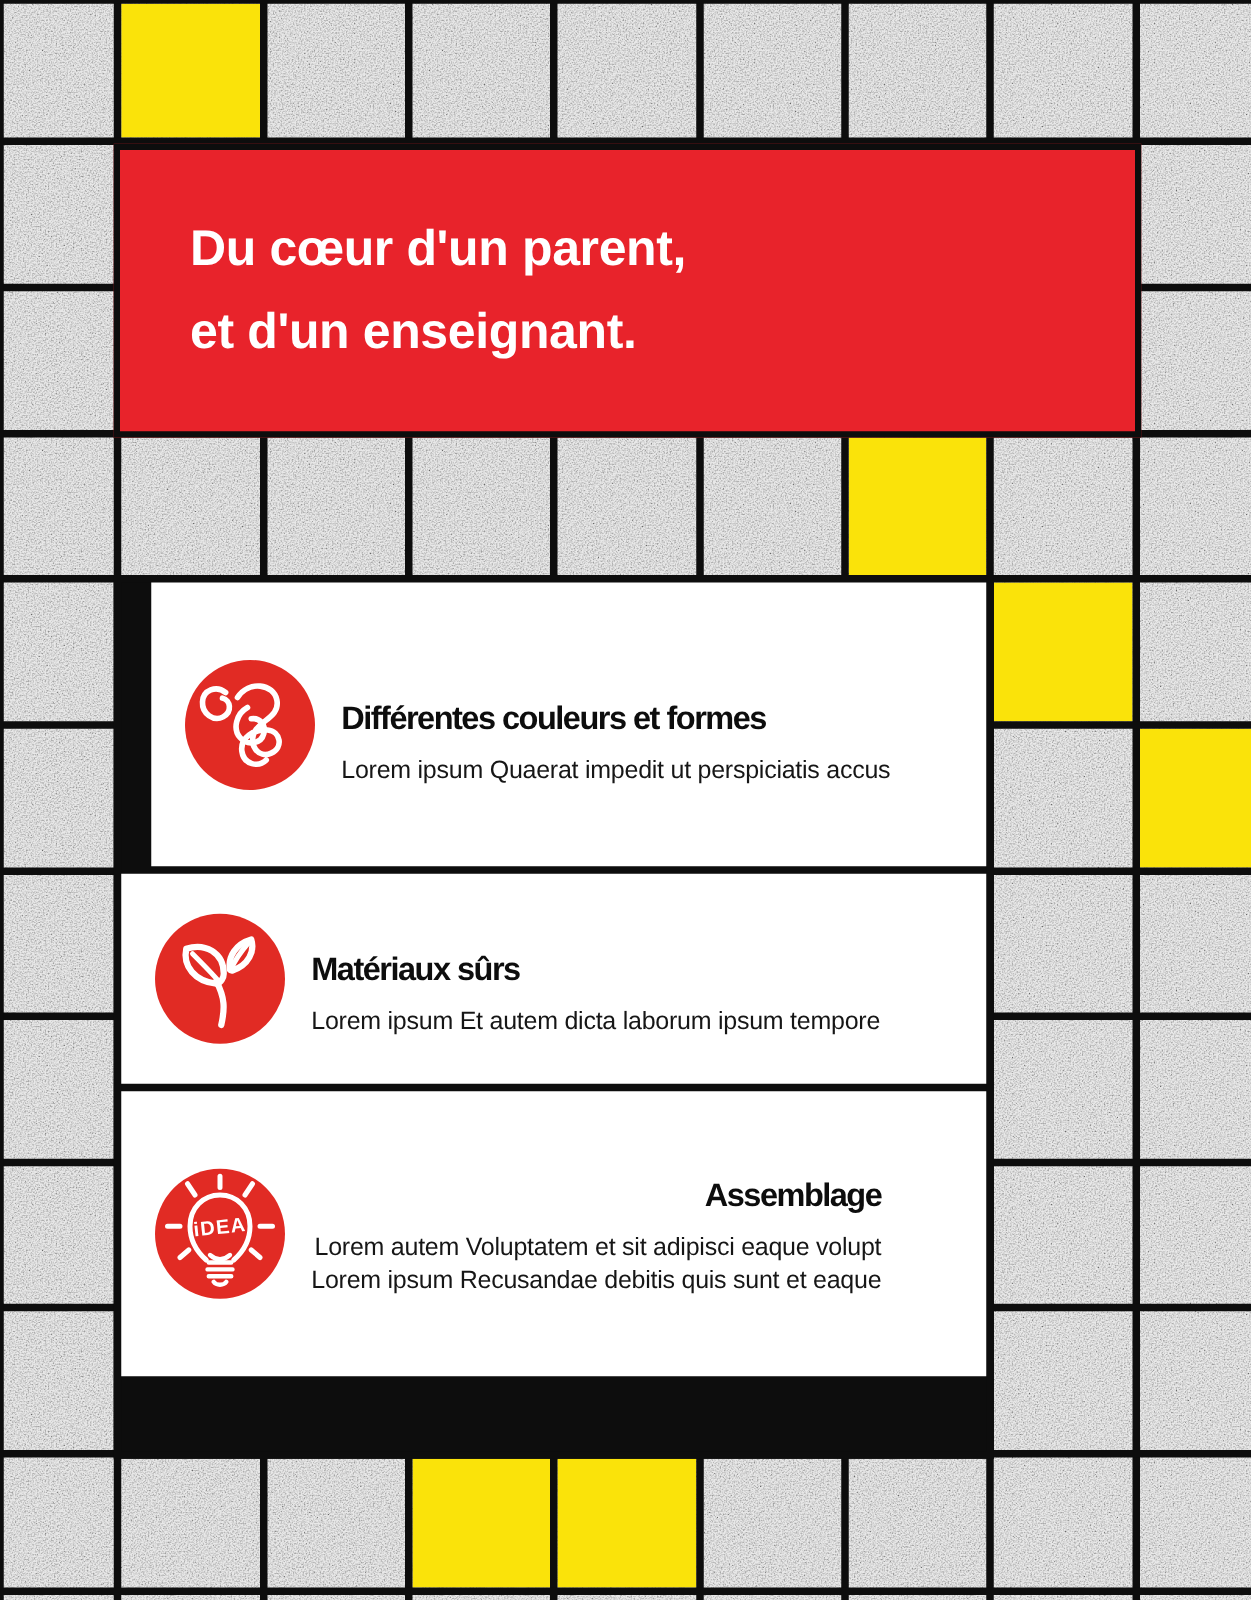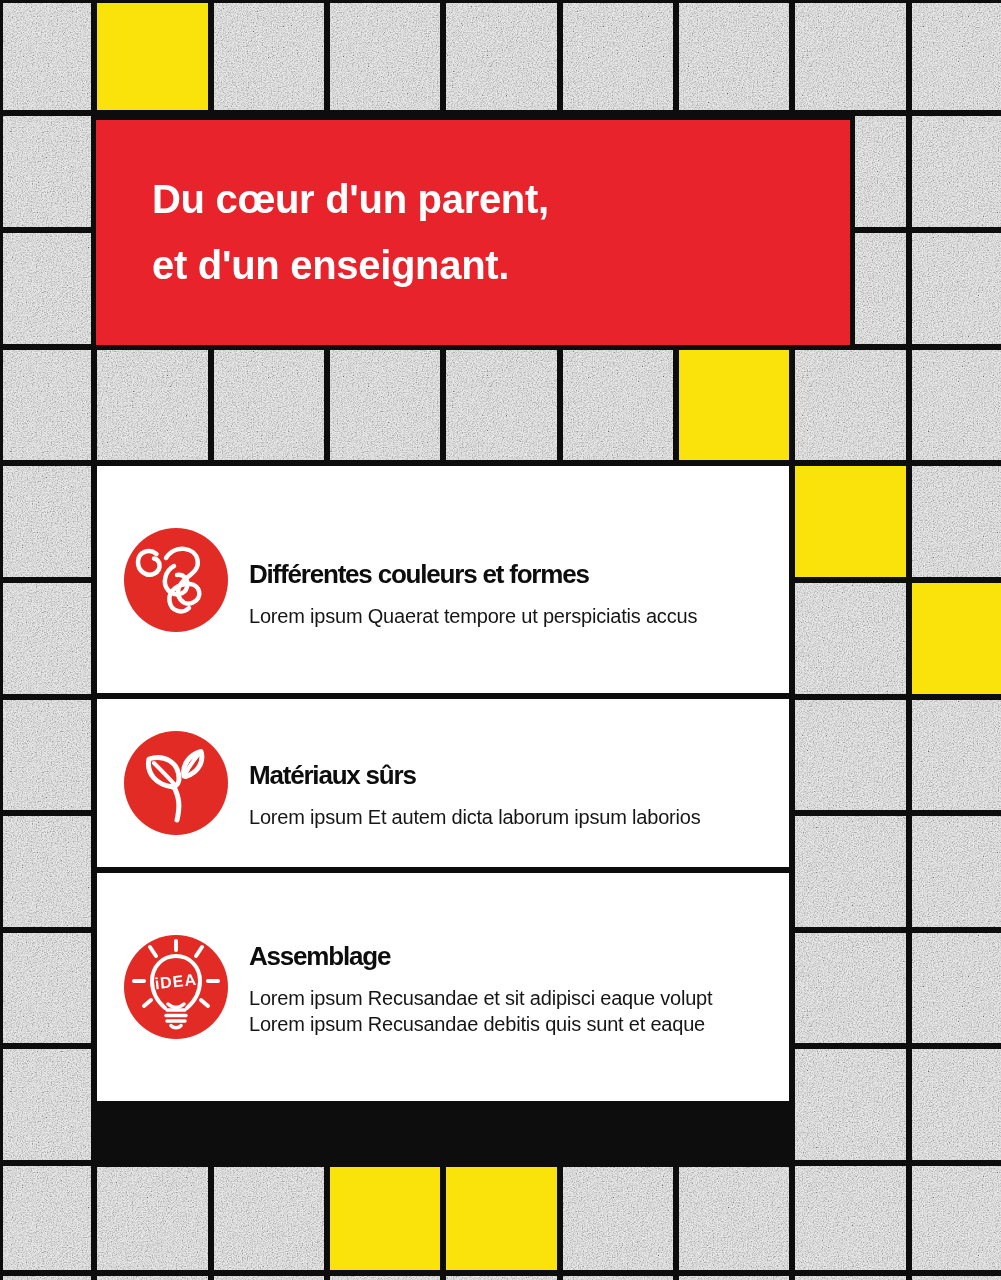--- a/index.html
+++ b/index.html
@@ -21,21 +21,21 @@
   }
   .noise{position:absolute;left:0;top:0;z-index:0;display:block;}
   .tile-layer,.line-layer{position:absolute;left:0;top:0;width:100%;height:100%;}
   .tile-layer{z-index:1;}
   .line-layer{z-index:2;}
   .ytile{position:absolute;background:var(--yellow);}
   .gline{position:absolute;background:var(--black);}
 
   .banner{
     position:absolute;z-index:3;
-    left:91px;top:115px;width:764px;height:235px;
+    left:91px;top:115px;width:822px;height:235px;
     background:var(--red);
     border:5px solid var(--black);
     box-sizing:border-box;
     padding:46px 24px 12px 56px;
   }
   .banner-line{
     color:var(--white);
     font-size:40px;line-height:66px;font-weight:bold;
     letter-spacing:-0.3px;white-space:nowrap;
   }
@@ -46,29 +46,29 @@
     box-sizing:border-box;
     background:var(--black);
     border:6px solid var(--black);
     display:flex;flex-direction:column;gap:6px;
   }
   .card{
     background:var(--white);
     display:flex;align-items:center;
     padding-left:26px;box-sizing:border-box;
   }
-  .card:nth-child(1){height:227px;}
+  .card:nth-child(1){height:227px;margin-left:24px;}
   .card:nth-child(2){height:168px;}
   .card:nth-child(3){height:228px;}
   .icon-wrap{width:106px;height:106px;flex:0 0 106px;}
   .icon-wrap svg{display:block;width:106px;height:106px;}
   .card-text{margin-left:20px;}
   .card:nth-child(1) .card-text{transform:translateY(14px);}
   .card:nth-child(2) .card-text{transform:translateY(12px);}
-  .card:nth-child(3) .card-text{transform:translateY(2px);}
+  .card:nth-child(3) .card-text{transform:translateY(2px);text-align:right;}
   .card-title{
     margin:0;color:var(--black);
     font-size:26px;font-weight:bold;letter-spacing:-1.2px;
     white-space:nowrap;
   }
   .card-body{margin-top:13px;}
   .body-line{
     color:var(--body-ink);
     font-size:20px;line-height:26px;letter-spacing:-0.2px;
     white-space:nowrap;
@@ -139,58 +139,58 @@
         <svg viewBox="0 0 106 106">
           <circle cx="53" cy="53" r="52" fill="#e12b24"></circle>
           <path class="icon-stroke" stroke-width="4.5" d="M33.5,27 C26,21 15.5,25 15,34.5 C14.5,44 24,50.5 31.5,46.5 C39,42.5 37.5,33 31,31.5"></path>
           <path class="icon-stroke" stroke-width="4.5" d="M43,31 C52,17 72,20 74.5,33 C77,46 62,49 57,58 C51,69 60,80 70,75.5 C80,71 77.5,58 67,57 C56.5,56 45,63 46.5,74 C48,85 60,87 66,81"></path>
           <path class="icon-stroke" stroke-width="4.5" d="M51,39 C42,44 39,56 45,63 C51,70 62,68 64,60 C66,52 60,47 54,48"></path>
         </svg>
       </span>
       <div class="card-text">
         <h3 class="card-title">Différentes couleurs et formes</h3>
         <div class="card-body">
-          <div class="body-line">Lorem ipsum Quaerat tempore ut perspiciatis accus</div>
+          <div class="body-line">Lorem ipsum Quaerat impedit ut perspiciatis accus</div>
         </div>
       </div>
     </div>
 
     <div class="card">
       <span class="icon-wrap">
         <svg viewBox="0 0 106 106">
           <circle cx="53" cy="53" r="52" fill="#e12b24"></circle>
           <path class="icon-stroke" stroke-width="5" d="M54,90 C57,77 57,68 50,55"></path>
           <path class="icon-stroke" stroke-width="5" d="M50,57 C33,55 23,43 26,29 C41,24 56,32 56,49 C56,52 54,56 50,57 Z"></path>
           <path class="icon-stroke" stroke-width="4" d="M31,33 C38,40 46,48 52,55"></path>
           <path class="icon-stroke" stroke-width="5" d="M61,46 C59,35 66,25 78,21.5 C81,31 76,42 63,46.5 Z"></path>
           <path class="icon-stroke" stroke-width="4" d="M76,24 C70,31 65,38 62,45"></path>
         </svg>
       </span>
       <div class="card-text">
         <h3 class="card-title">Matériaux sûrs</h3>
         <div class="card-body">
-          <div class="body-line">Lorem ipsum Et autem dicta laborum ipsum laborios</div>
+          <div class="body-line">Lorem ipsum Et autem dicta laborum ipsum tempore</div>
         </div>
       </div>
     </div>
 
     <div class="card">
       <span class="icon-wrap">
         <svg viewBox="0 0 106 106">
           <circle cx="53" cy="53" r="52" fill="#e12b24"></circle>
           <path class="icon-stroke" stroke-width="4" d="M42,74 C34,67 29,58 29,47 C29,32.5 39.5,22 53,22 C66.5,22 77,32.5 77,47 C77,58 72,67 64,74"></path>
           <path class="icon-stroke" stroke-width="3.5" d="M45,70 Q53,77 61,70"></path>
           <path class="icon-stroke" stroke-width="3.5" d="M44,76 L62,76 M43,81.5 L63,81.5 M44,87 L62,87 M48,91.5 C50,94.5 56,94.5 58,91.5"></path>
           <path class="icon-stroke" stroke-width="4" d="M53,7 L53,16 M27,13 L33,22 M79,13 L73,22 M11,47 L21,47 M95,47 L85,47 M21,72 L28,66 M85,72 L78,66"></path>
           <text x="53" y="53" text-anchor="middle" fill="#ffffff" font-family="Liberation Sans, sans-serif" font-size="16" font-weight="bold" letter-spacing="1" transform="rotate(-6 53 49)">iDEA</text>
         </svg>
       </span>
       <div class="card-text">
         <h3 class="card-title">Assemblage</h3>
         <div class="card-body">
-          <div class="body-line">Lorem ipsum Recusandae et sit adipisci eaque volupt</div>
+          <div class="body-line">Lorem autem Voluptatem et sit adipisci eaque volupt</div>
           <div class="body-line">Lorem ipsum Recusandae debitis quis sunt et eaque</div>
         </div>
       </div>
     </div>
 
   </div>
 </div>
 
 </body></html>

